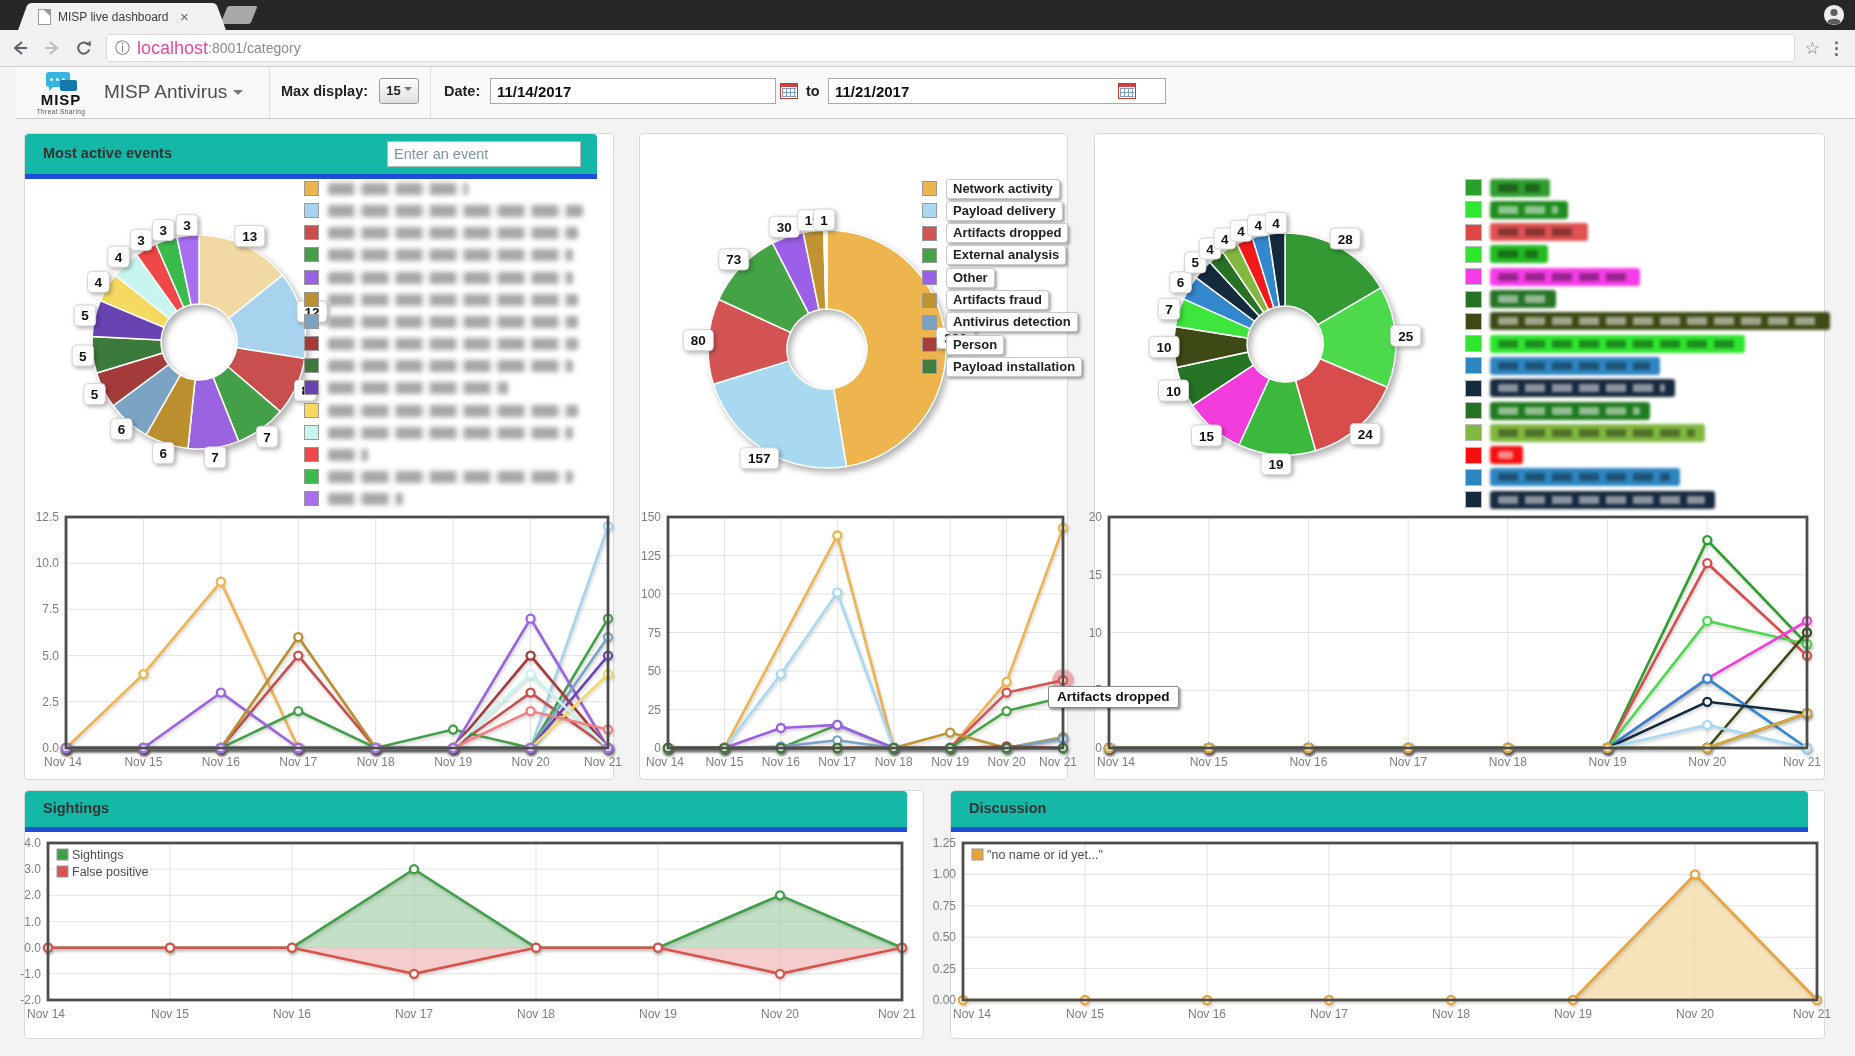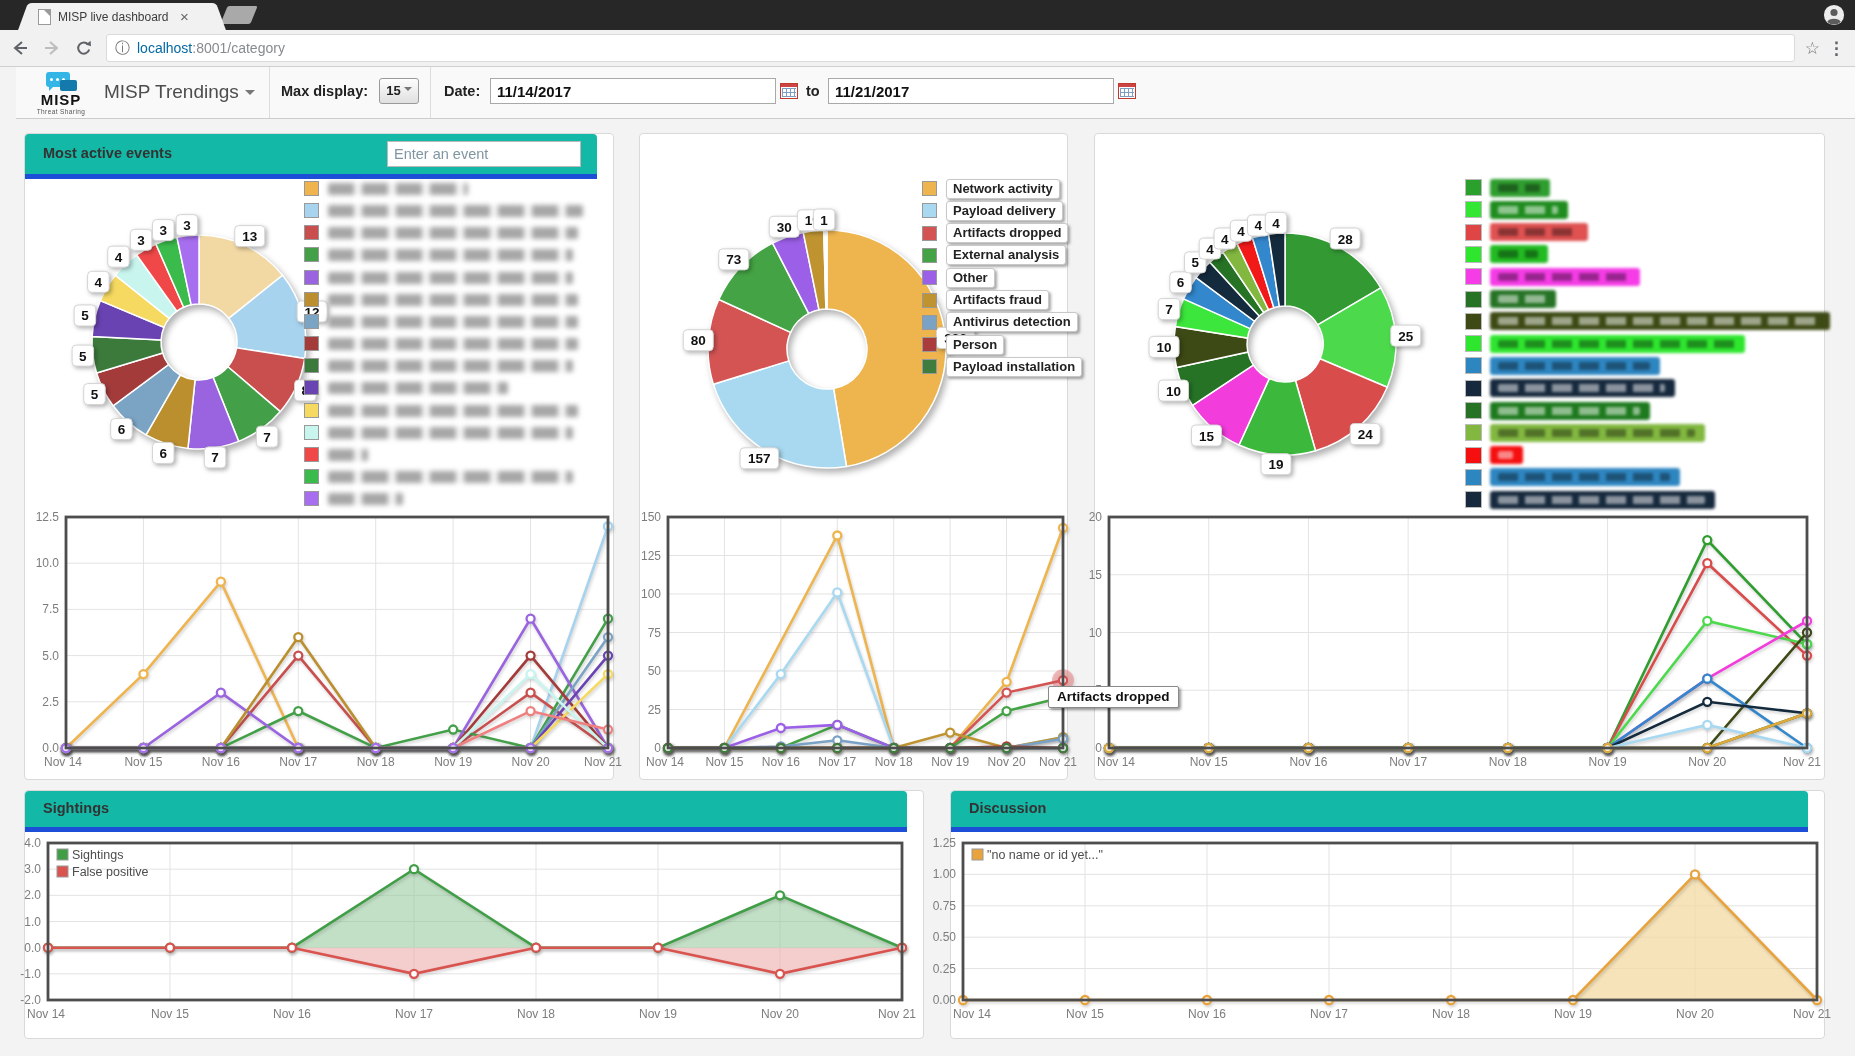--- a/index.html
+++ b/index.html
@@ -13,21 +13,21 @@
   .favicon{width:11px;height:14px;background:#fff;border:1px solid #9a9a9a;position:relative;margin-right:7px;flex:none;}
   .favicon::after{content:'';position:absolute;right:0;top:0;border:3px solid #9a9a9a;border-bottom-color:transparent;border-left-color:transparent;}
   .tab-title{font-size:12px;color:#3c3c3c;white-space:nowrap;overflow:hidden;width:118px;}
   .tab-close{color:#666;font-size:15px;line-height:13px;margin-left:4px;cursor:pointer;}
   .newtab{position:absolute;left:224px;top:6px;width:30px;height:18px;background:#a9a9a9;transform:skewX(-22deg);border-radius:2px;}
   .avatar{position:absolute;right:10px;top:4px;width:22px;height:22px;}
   .navbar{position:absolute;left:0;top:30px;width:1855px;height:36px;background:#f1f1f1;border-bottom:1px solid #cfcfcf;display:flex;align-items:center;}
   .nav-ic{width:24px;height:24px;margin-left:8px;flex:none;display:flex;align-items:center;justify-content:center;}
   .urlbox{height:26px;background:#fff;border:1px solid #dadada;border-radius:3px;margin-left:10px;flex:1;max-width:1672px;display:flex;align-items:center;padding:0 8px;}
   .info-ic{color:#757575;font-size:15px;margin-right:7px;}
-  .url-host{font-size:14px;color:#0369a1;}
+  .url-host{font-size:18px;color:#ec4899;}
   .url-path{font-size:14px;color:#868b8f;}
   .star-ic{color:#6f7377;font-size:17px;margin-left:10px;}
   .dots-ic{color:#5f6368;font-size:17px;margin:0 10px 0 8px;font-weight:bold;}
   
   .appheader{position:absolute;left:0;top:67px;width:1855px;height:51px;background:#f9f9f9;border-bottom:1px solid #cccccc;margin-left:16px;}
   .logo{position:absolute;left:16px;top:2px;width:58px;text-align:center;}
   .bub1{position:absolute;left:14px;top:3px;width:24px;height:15px;background:#33b5e5;border-radius:3px;}
   .bub1::after{content:'';position:absolute;left:3px;bottom:-4px;border:4px solid transparent;border-top-color:#33b5e5;border-left-color:#33b5e5;}
   .bub1 i{position:absolute;top:6px;left:4px;width:3px;height:3px;border-radius:50%;background:#fff;box-shadow:6px 0 0 #fff,12px 0 0 #fff;}
   .bub2{position:absolute;left:28px;top:11px;width:17px;height:11px;background:#1479ab;border-radius:2px;}
@@ -122,30 +122,30 @@
 
 <div class="appheader">
   <div class="logo">
     <span class="bub1">
         <i></i>
       </span>
     <span class="bub2"></span>
     <div class="brand">MISP</div>
     <div class="brand-sub">Threat Sharing</div>
   </div>
-  <div class="app-title"><span>MISP Trendings</span><span class="caret"></span></div>
+  <div class="app-title"><span>MISP Antivirus</span><span class="caret"></span></div>
   <div class="hsep" style="left:253px"></div>
   <span class="hlabel" style="left:265px">Max display:</span>
   <div class="mini-select"><span>15</span><span class="caret"></span></div>
   <div class="hsep" style="left:414px"></div>
   <span class="hlabel" style="left:428px">Date:</span>
   <input class="date-input" style="left: 474px; width: 286px;" value="11/14/2017">
   <span class="cal" style="left:764px"></span>
   <span class="hlabel" style="left:790px">to</span>
-  <input class="date-input" style="left: 812px; width: 286px;" value="11/21/2017">
+  <input class="date-input" style="left: 812px; width: 338px;" value="11/21/2017">
   <span class="cal" style="left:1102px"></span>
 </div>
 
 <div class="panel" style="left:24px;top:133px;width:588px;height:645px">
   <div class="phead">
     <span class="ptitle">Most active events</span>
     <input placeholder="Enter an event" style="">
   </div>
   <div class="donut-area">
     <div class="chart" style="left:0;top:0;width:588px;height:334px">

